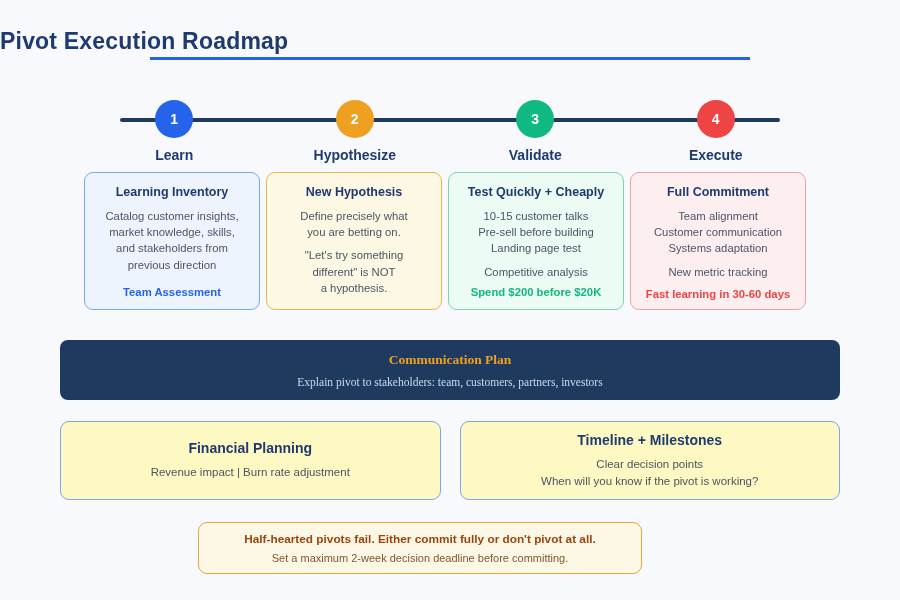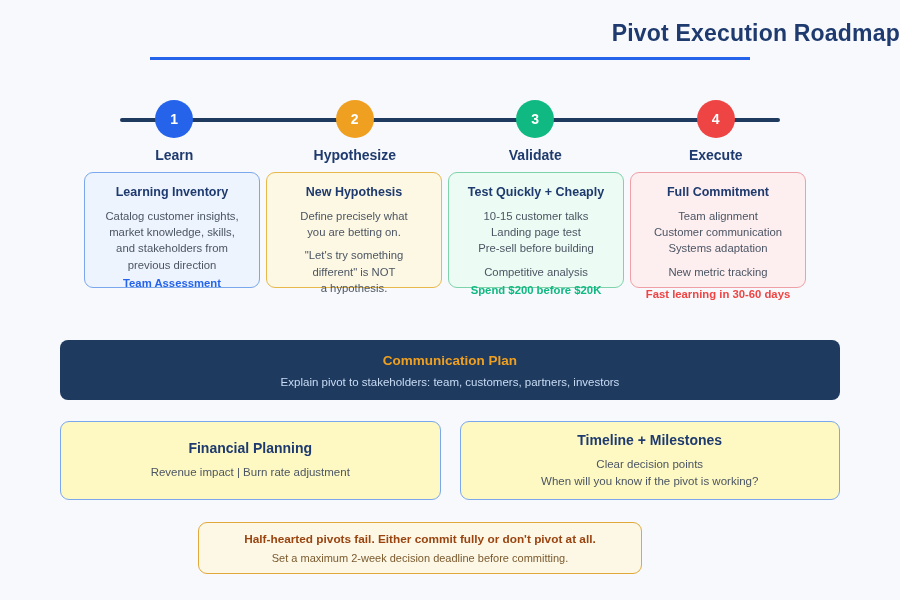--- a/index.html
+++ b/index.html
@@ -16,24 +16,24 @@
   }
   .page {
     position: relative;
     width: 900px;
     height: 600px;
   }
 
   
   .title {
     position: absolute;
-    top: 20px;
+    top: 28px;
     left: 0;
     width: 900px;
-    text-align: right;
+    text-align: left;
     font-size: 23px;
     font-weight: bold;
     color: #1e3a6e;
     letter-spacing: .2px;
   }
   .title-rule {
     position: absolute;
     top: 57px;
     left: 150px;
     width: 600px;
@@ -100,21 +100,21 @@
     width: 722px;
     display: flex;
     gap: 6px;
   }
   .card {
     flex: 1 1 0;
     border-radius: 9px;
     border: 1.4px solid #cccccc;
     padding: 12px 8px 11px;
     box-sizing: border-box;
-    height: 116px;
+    height: 138px;
     text-align: center;
     display: flex;
     flex-direction: column;
   }
   .card-title {
     font-size: 12.5px;
     font-weight: bold;
     color: #1e3a6e;
     margin-bottom: 9px;
   }
@@ -269,41 +269,41 @@
           <div class="gap"></div>
           <div>"Let's try something</div>
           <div>different" is NOT</div>
           <div>a hypothesis.</div>
         </div>
       </div>
       <div class="card" style="background: rgb(236, 251, 243); border-color: rgb(127, 211, 171);">
         <div class="card-title">Test Quickly + Cheaply</div>
         <div class="card-lines">
           <div>10-15 customer talks</div>
+          <div>Pre-sell before building</div>
           <div>Landing page test</div>
-          <div>Pre-sell before building</div>
           <div class="gap"></div>
           <div>Competitive analysis</div>
         </div>
         <div class="card-footer" style="color: rgb(16, 185, 129);">Spend $200 before $20K</div>
       </div>
       <div class="card" style="background: rgb(253, 238, 240); border-color: rgb(239, 160, 166);">
         <div class="card-title">Full Commitment</div>
         <div class="card-lines">
           <div>Team alignment</div>
           <div>Customer communication</div>
           <div>Systems adaptation</div>
           <div class="gap"></div>
           <div>New metric tracking</div>
         </div>
         <div class="card-footer" style="color: rgb(239, 68, 68); margin-top: 8px;">Fast learning in 30-60 days</div>
       </div>
     </div>
 
-  <div class="banner" style="background: rgb(30, 58, 95);">
+  <div class="banner" style="background: rgb(30, 58, 95); font-family: Liberation Serif, serif;">
     <div class="banner-title" style="color: rgb(240, 160, 32);">Communication Plan</div>
     <div class="banner-sub">Explain pivot to stakeholders: team, customers, partners, investors</div>
   </div>
 
   <div class="panels">
       <div class="panel">
         <div class="panel-title">Financial Planning</div>
         <div class="panel-lines">
           <div>Revenue impact | Burn rate adjustment</div>
         </div>

